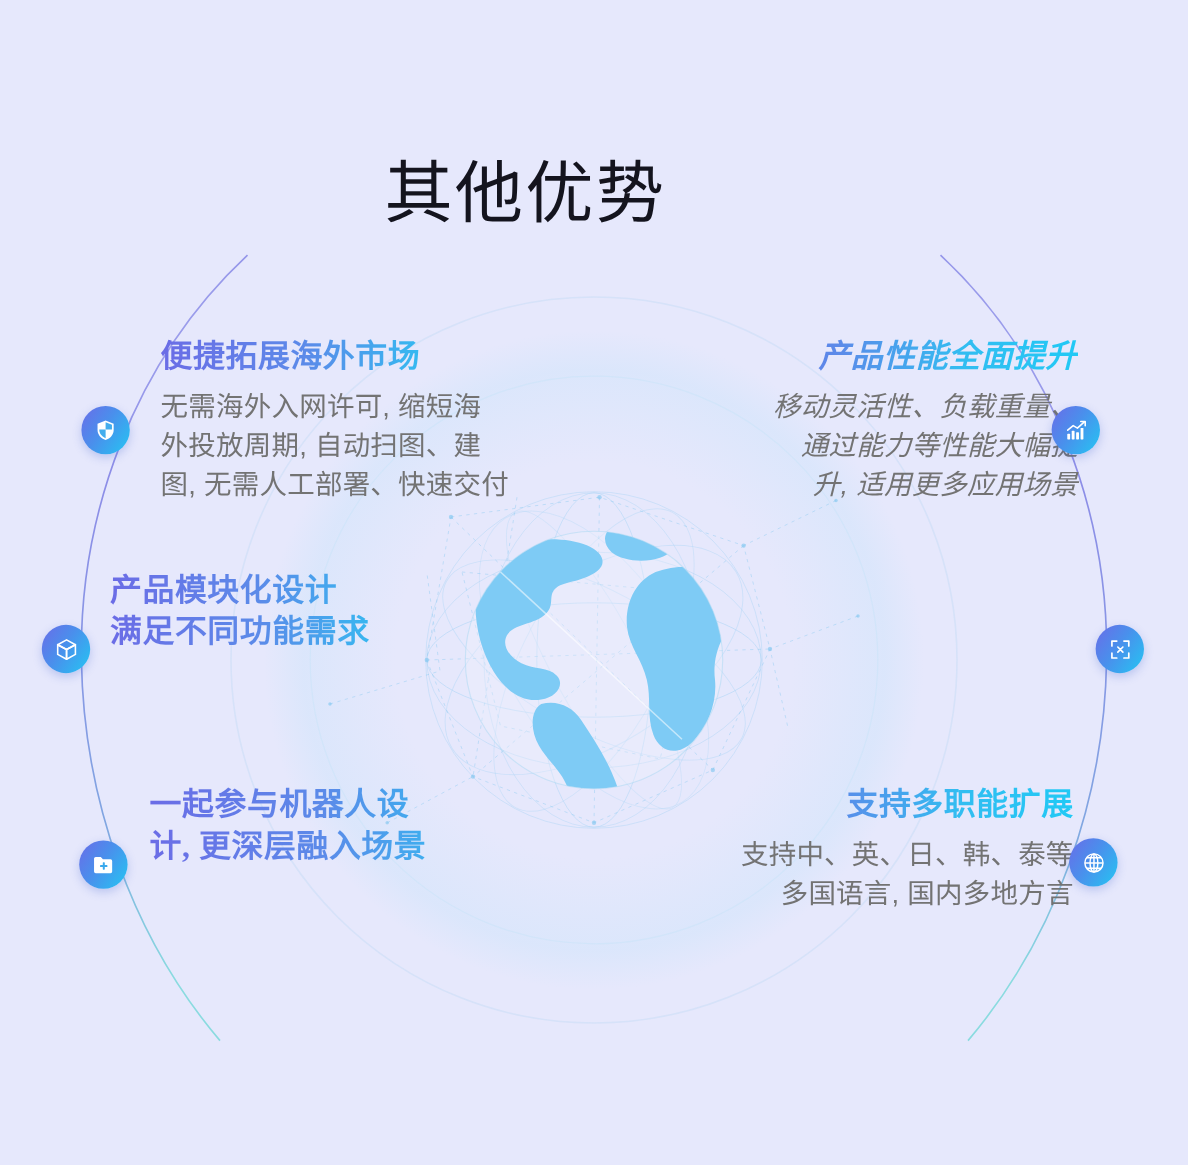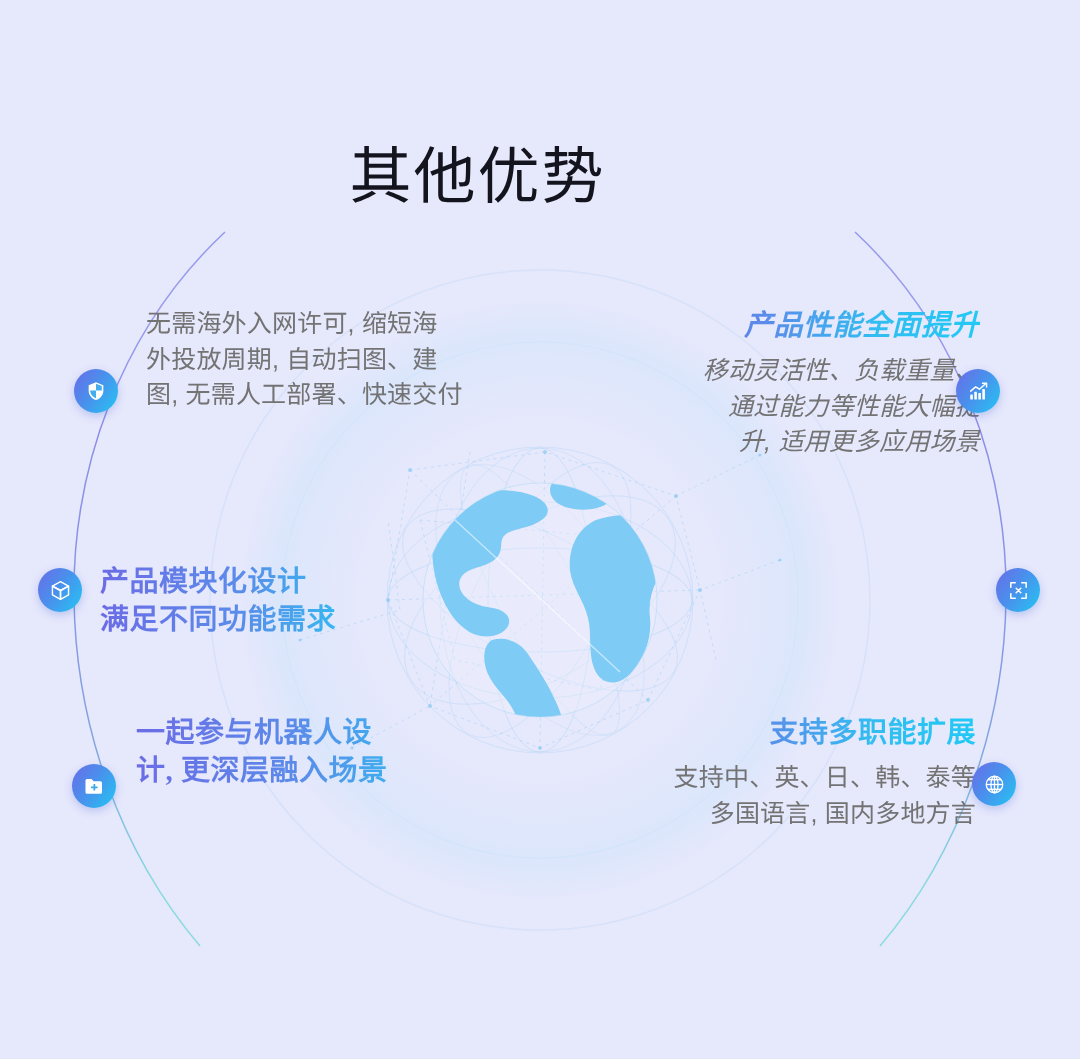--- a/index.html
+++ b/index.html
@@ -71,21 +71,21 @@
     letter-spacing: 0.2px;
     white-space: pre-line;
     font-weight: 400;
   }
 
   .align-left  .f-title, .align-left  .f-body  { text-align: left; }
   .align-right .f-title, .align-right .f-body  { text-align: right; }
 
   
   #feat-overseas   { left: 146px; top: 306px;  width: 350px; }
-  #feat-modular    { left: 100px; top: 518px;  width: 360px; margin-top: 44px; }
+  #feat-modular    { left: 100px; top: 518px;  width: 360px; }
   #feat-codesign   { left: 136px; top: 713px;  width: 420px; font-family: Liberation Serif, serif; }
   
   #feat-performance{ left: 632px; top: 306px;  width: 348px; font-style: italic; }
   #feat-multirole  { left: 630px; top: 518px;  width: 348px; }
   #feat-languages  { left: 628px; top: 713px;  width: 348px; }
 
   
   .badge {
     position: absolute;
     width: 44px;
@@ -228,20 +228,21 @@
                  C630 705, 632 702, 638 700 Z"></path>
       </g>
       <circle cx="540" cy="600" r="117" fill="none" stroke="#a9d9f4" stroke-width="1" opacity="0.5"></circle>
       <path d="M455 520 L620 672" stroke="#ffffff" stroke-width="1.4" opacity="0.55" fill="none"></path>
     </g>
   </svg>
 
   <h1 class="page-title">其他优势</h1>
 
   <div class="feature align-left" id="feat-overseas">
+    <div class="f-title">便捷拓展海外市场</div>
     <div class="f-body">无需海外入网许可, 缩短海
 外投放周期, 自动扫图、建
 图, 无需人工部署、快速交付</div>
   </div>
 
   <div class="feature align-right" id="feat-performance">
     <div class="f-title">产品性能全面提升</div>
     <div class="f-body">移动灵活性、负载重量、
 通过能力等性能大幅提
 升, 适用更多应用场景</div>

